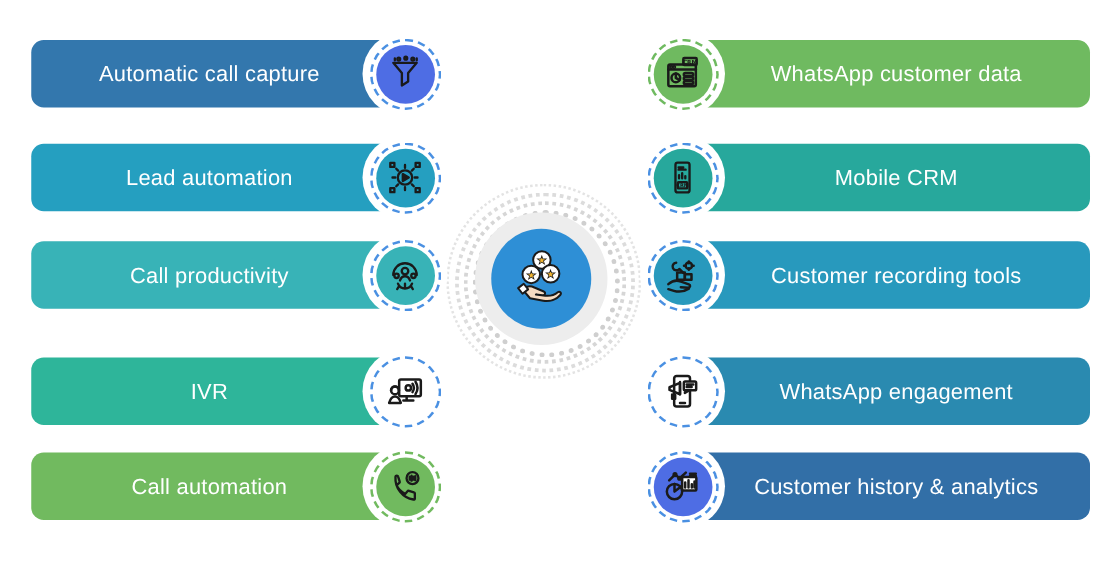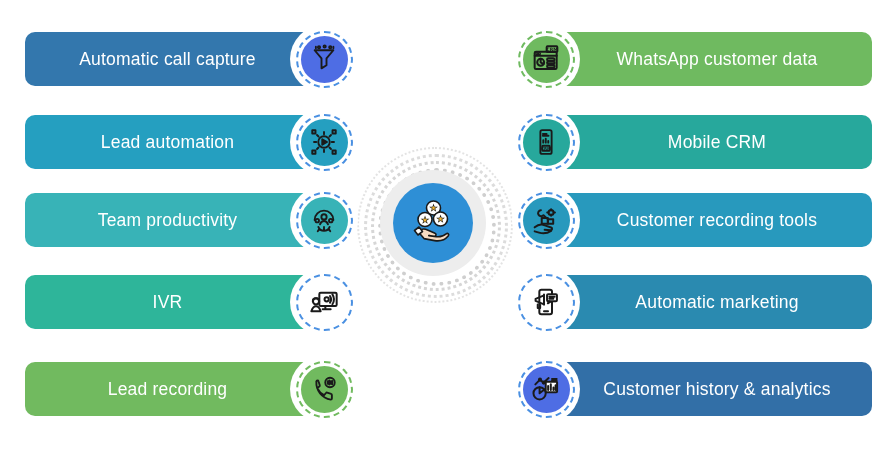--- a/index.html
+++ b/index.html
@@ -4,21 +4,21 @@
 <style>
   html,body{margin:0;padding:0;}
   body{
     width:894px;height:450px;position:relative;overflow:hidden;
     background:#ffffff;
     font-family:"Liberation Sans","DejaVu Sans",sans-serif;
   }
   .feature-row{position:absolute;height:40px;text-decoration:underline;}
   .feature-row.left{left:25px;width:340px;}
   .feature-row.right{left:514px;width:358px;}
-  .r0{top:32px;} .r1{top:115px;} .r2{top:193px;} .r3{top:275px;} .r4{top:362px;}
+  .r0{top:32px;} .r1{top:115px;} .r2{top:193px;} .r3{top:286px;} .r4{top:362px;}
 
   .bar{
     position:absolute;top:0;height:54px;border-radius:10px;
     background:var(--bar,#3377ad);
     display:flex;align-items:center;justify-content:center;
     color:#ffffff;font-size:17.5px;letter-spacing:.2px;z-index:1;
     box-sizing:border-box;white-space:nowrap;
   }
   .left .bar{left:0;width:315px;padding-right:30px;}
   .right .bar{left:16px;width:342px;padding-left:32px;}
@@ -102,21 +102,21 @@
             <rect x="2.6" y="18.8" width="2.6" height="2.6"></rect>
             <rect x="18.8" y="18.8" width="2.6" height="2.6"></rect>
             <path d="M10.6 9.8 14.4 12l-3.8 2.2z" fill="#1a1a1a"></path>
           </g>
         </svg>
       </span>
     </div>
 </div>
 <div class="feature-row left r2" style="--bar: #38b3b7; --ring: #4a90e2; --iconbg: #38b3b7;">
   <div class="bar">
-      <span>Team productivity</span>
+      <span>Call productivity</span>
     </div>
   <div class="notch"></div>
   <div class="ring"></div>
   <div class="icon-circle">
       <span class="ic">
         <svg width="30" height="30" viewBox="0 0 24 24">
           <g fill="none" stroke="#1a1a1a" stroke-width="1.5" stroke-linecap="round" stroke-linejoin="round">
             <path d="M4.5 12a7.5 7.5 0 0 1 15 0"></path>
             <circle cx="12" cy="9.5" r="2.1"></circle>
             <path d="M8.8 15.5c.6-1.8 1.8-2.7 3.2-2.7s2.6.9 3.2 2.7"></path>
@@ -145,21 +145,21 @@
             <path d="M3.6 11.5a2.4 2.4 0 0 1 4.8 0"></path>
             <circle cx="14" cy="10" r="1.6"></circle>
             <path d="M16.5 7.5a4.5 4.5 0 0 1 0 5M18.3 6.3a6.8 6.8 0 0 1 0 7.4"></path>
           </g>
         </svg>
       </span>
     </div>
 </div>
 <div class="feature-row left r4" style="--bar: #71ba5f; --ring: #71ba5f; --iconbg: #71ba5f;">
   <div class="bar">
-      <span>Lead recording</span>
+      <span>Call automation</span>
     </div>
   <div class="notch"></div>
   <div class="ring"></div>
   <div class="icon-circle">
       <span class="ic">
         <svg width="30" height="30" viewBox="0 0 24 24">
           <g fill="none" stroke="#1a1a1a" stroke-width="1.5" stroke-linecap="round" stroke-linejoin="round">
             <path d="M6.8 5.2c.4 0 .7.2.8.6l1 3.2c.1.3 0 .7-.3.9l-1.7 1.5a11.5 11.5 0 0 0 5.5 5.5l1.5-1.7c.2-.3.6-.4.9-.3l3.2 1c.4.1.6.4.6.8v2.9c0 .5-.4.9-.9.9A13.7 13.7 0 0 1 5.9 6.1c0-.5.4-.9.9-.9h0z"></path>
             <circle cx="16.8" cy="6.8" r="3.8"></circle>
             <path d="M15 5.8v2M16.2 5.2v3.2M17.4 5.8v2M18.6 5.5v2.6"></path>
@@ -232,21 +232,21 @@
             <rect x="13.4" y="11.5" width="4" height="3.3"></rect>
             <path d="M3.5 17.5c2.8-2.4 5.3-2.6 7.6-1.5l4.7 1.6c1.2.5.9 2-0.4 2l-4.4-.3"></path>
             <path d="M3.5 20.5l3.3 1c3.2.9 6.4.4 9-1.3"></path>
           </g>
         </svg>
       </span>
     </div>
 </div>
 <div class="feature-row right r3" style="--bar: #2a8ab0; --ring: #4a90e2; --iconbg: #ffffff;">
   <div class="bar">
-      <span>Automatic marketing</span>
+      <span>WhatsApp engagement</span>
     </div>
   <div class="notch"></div>
   <div class="ring"></div>
   <div class="icon-circle">
       <span class="ic">
         <svg width="32" height="32" viewBox="0 0 24 24">
           <g fill="none" stroke="#1a1a1a" stroke-width="1.5" stroke-linecap="round" stroke-linejoin="round">
             <rect x="7" y="2.8" width="9.5" height="18.4" rx="1.5"></rect>
             <path d="M10.5 19h3"></path>
             <path d="M10.5 7 4.2 9.6v1.6l6.3 2.6z"></path>

